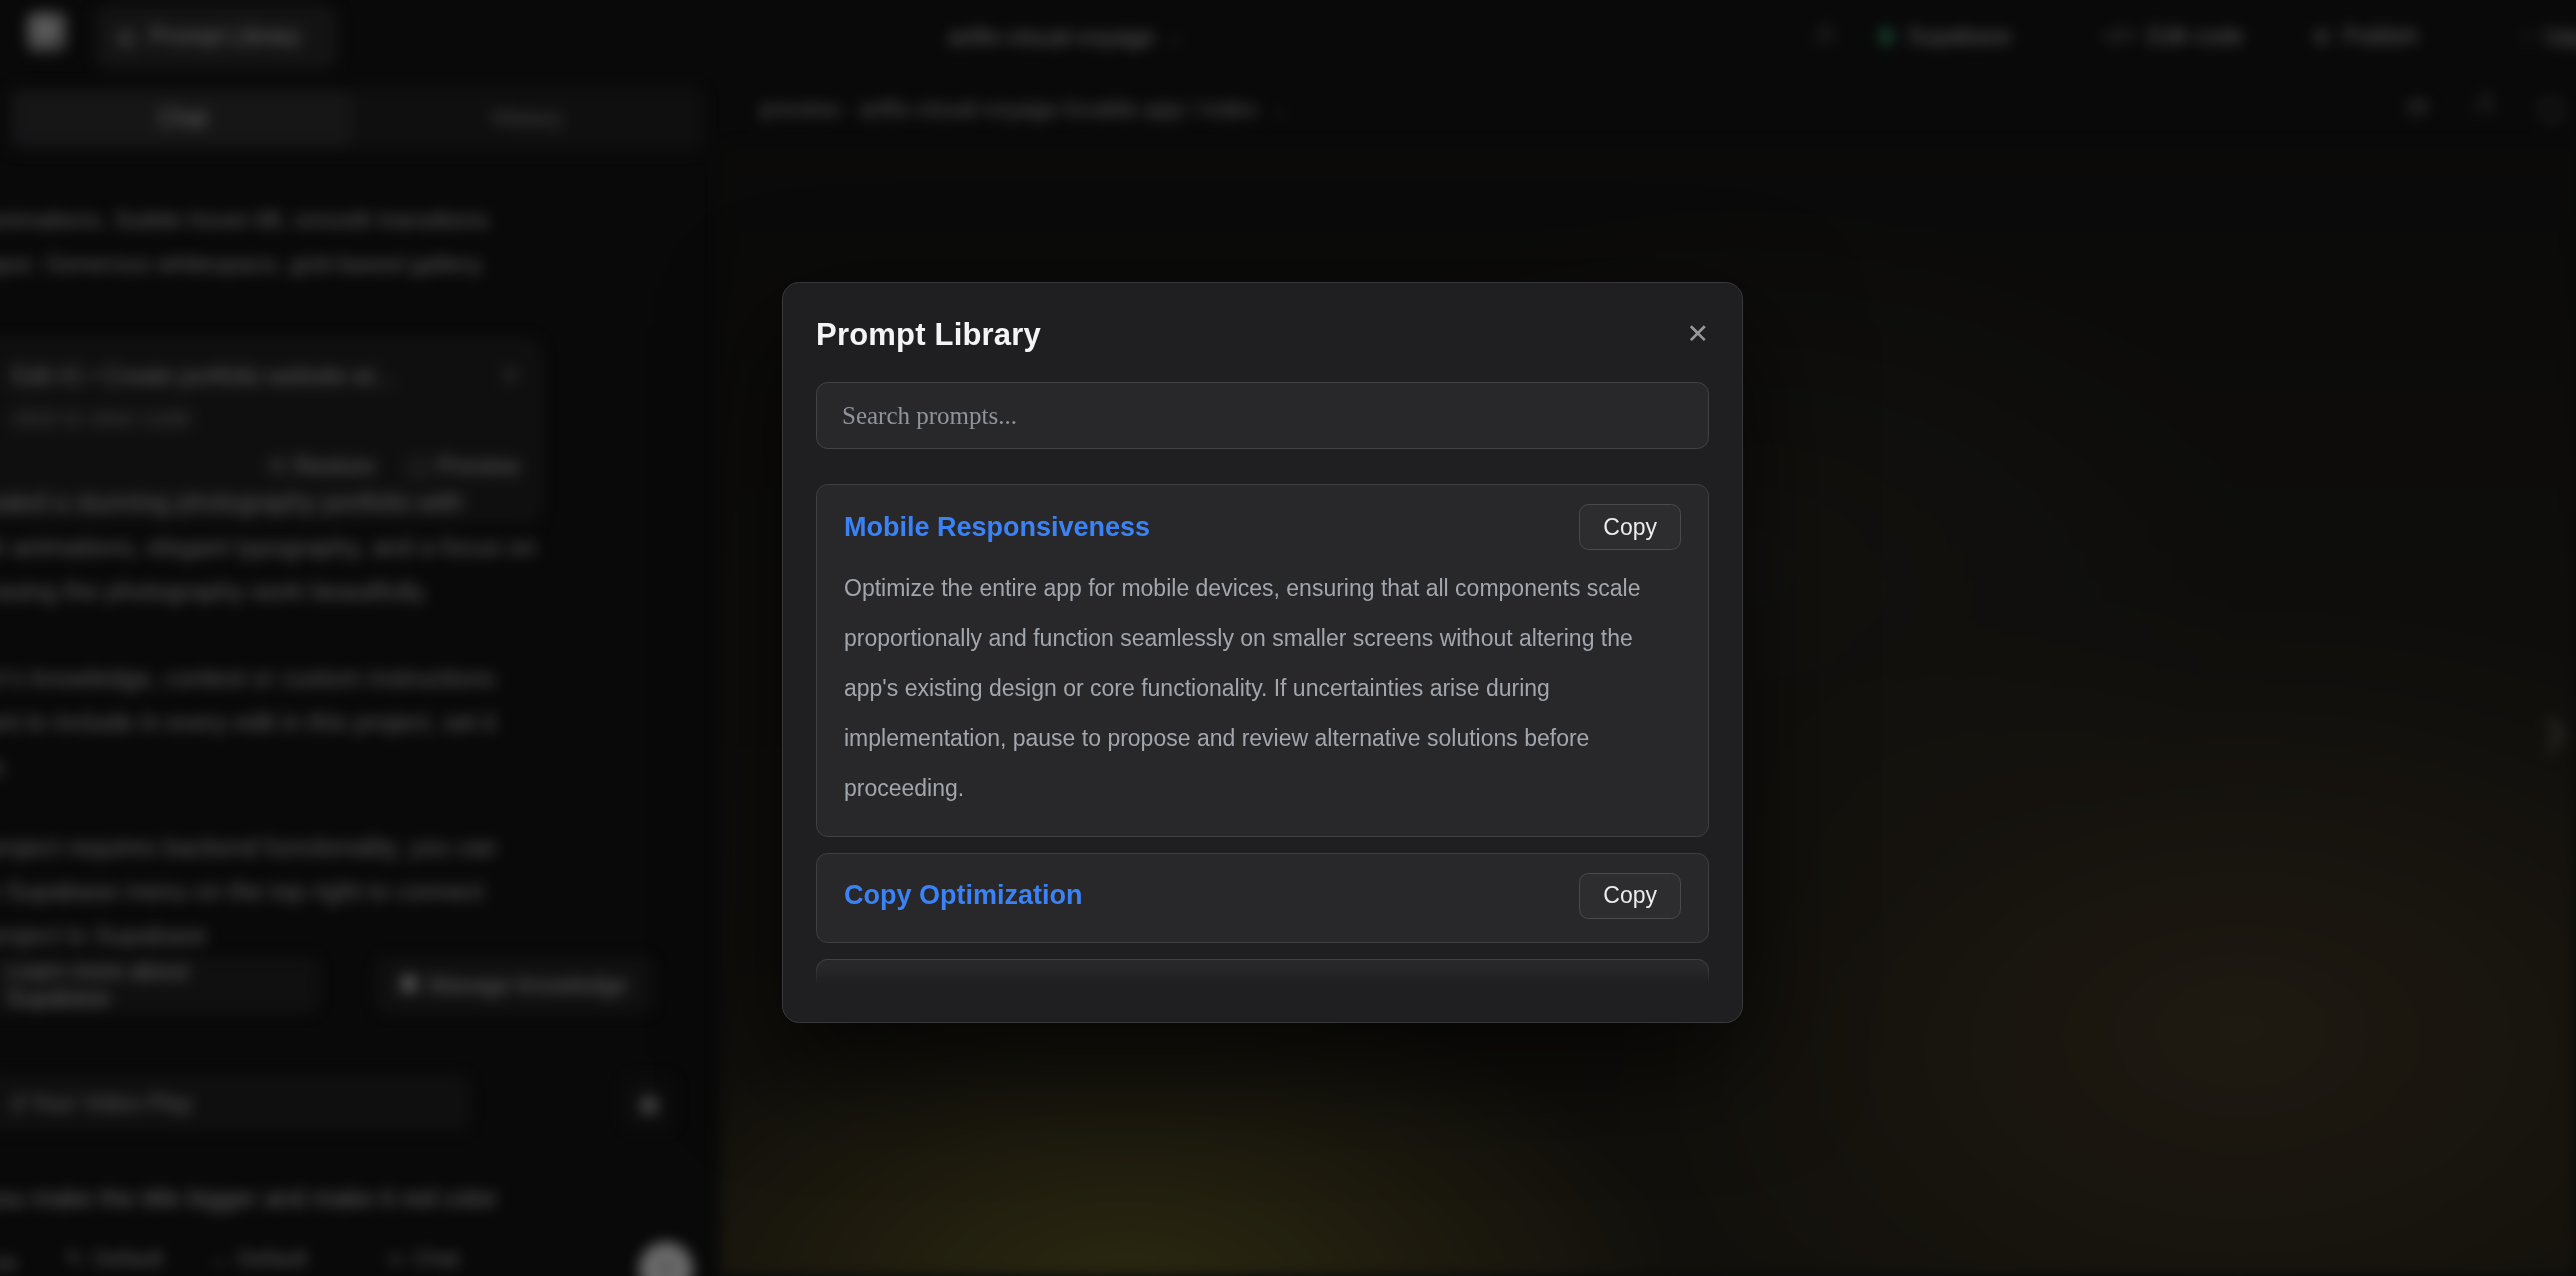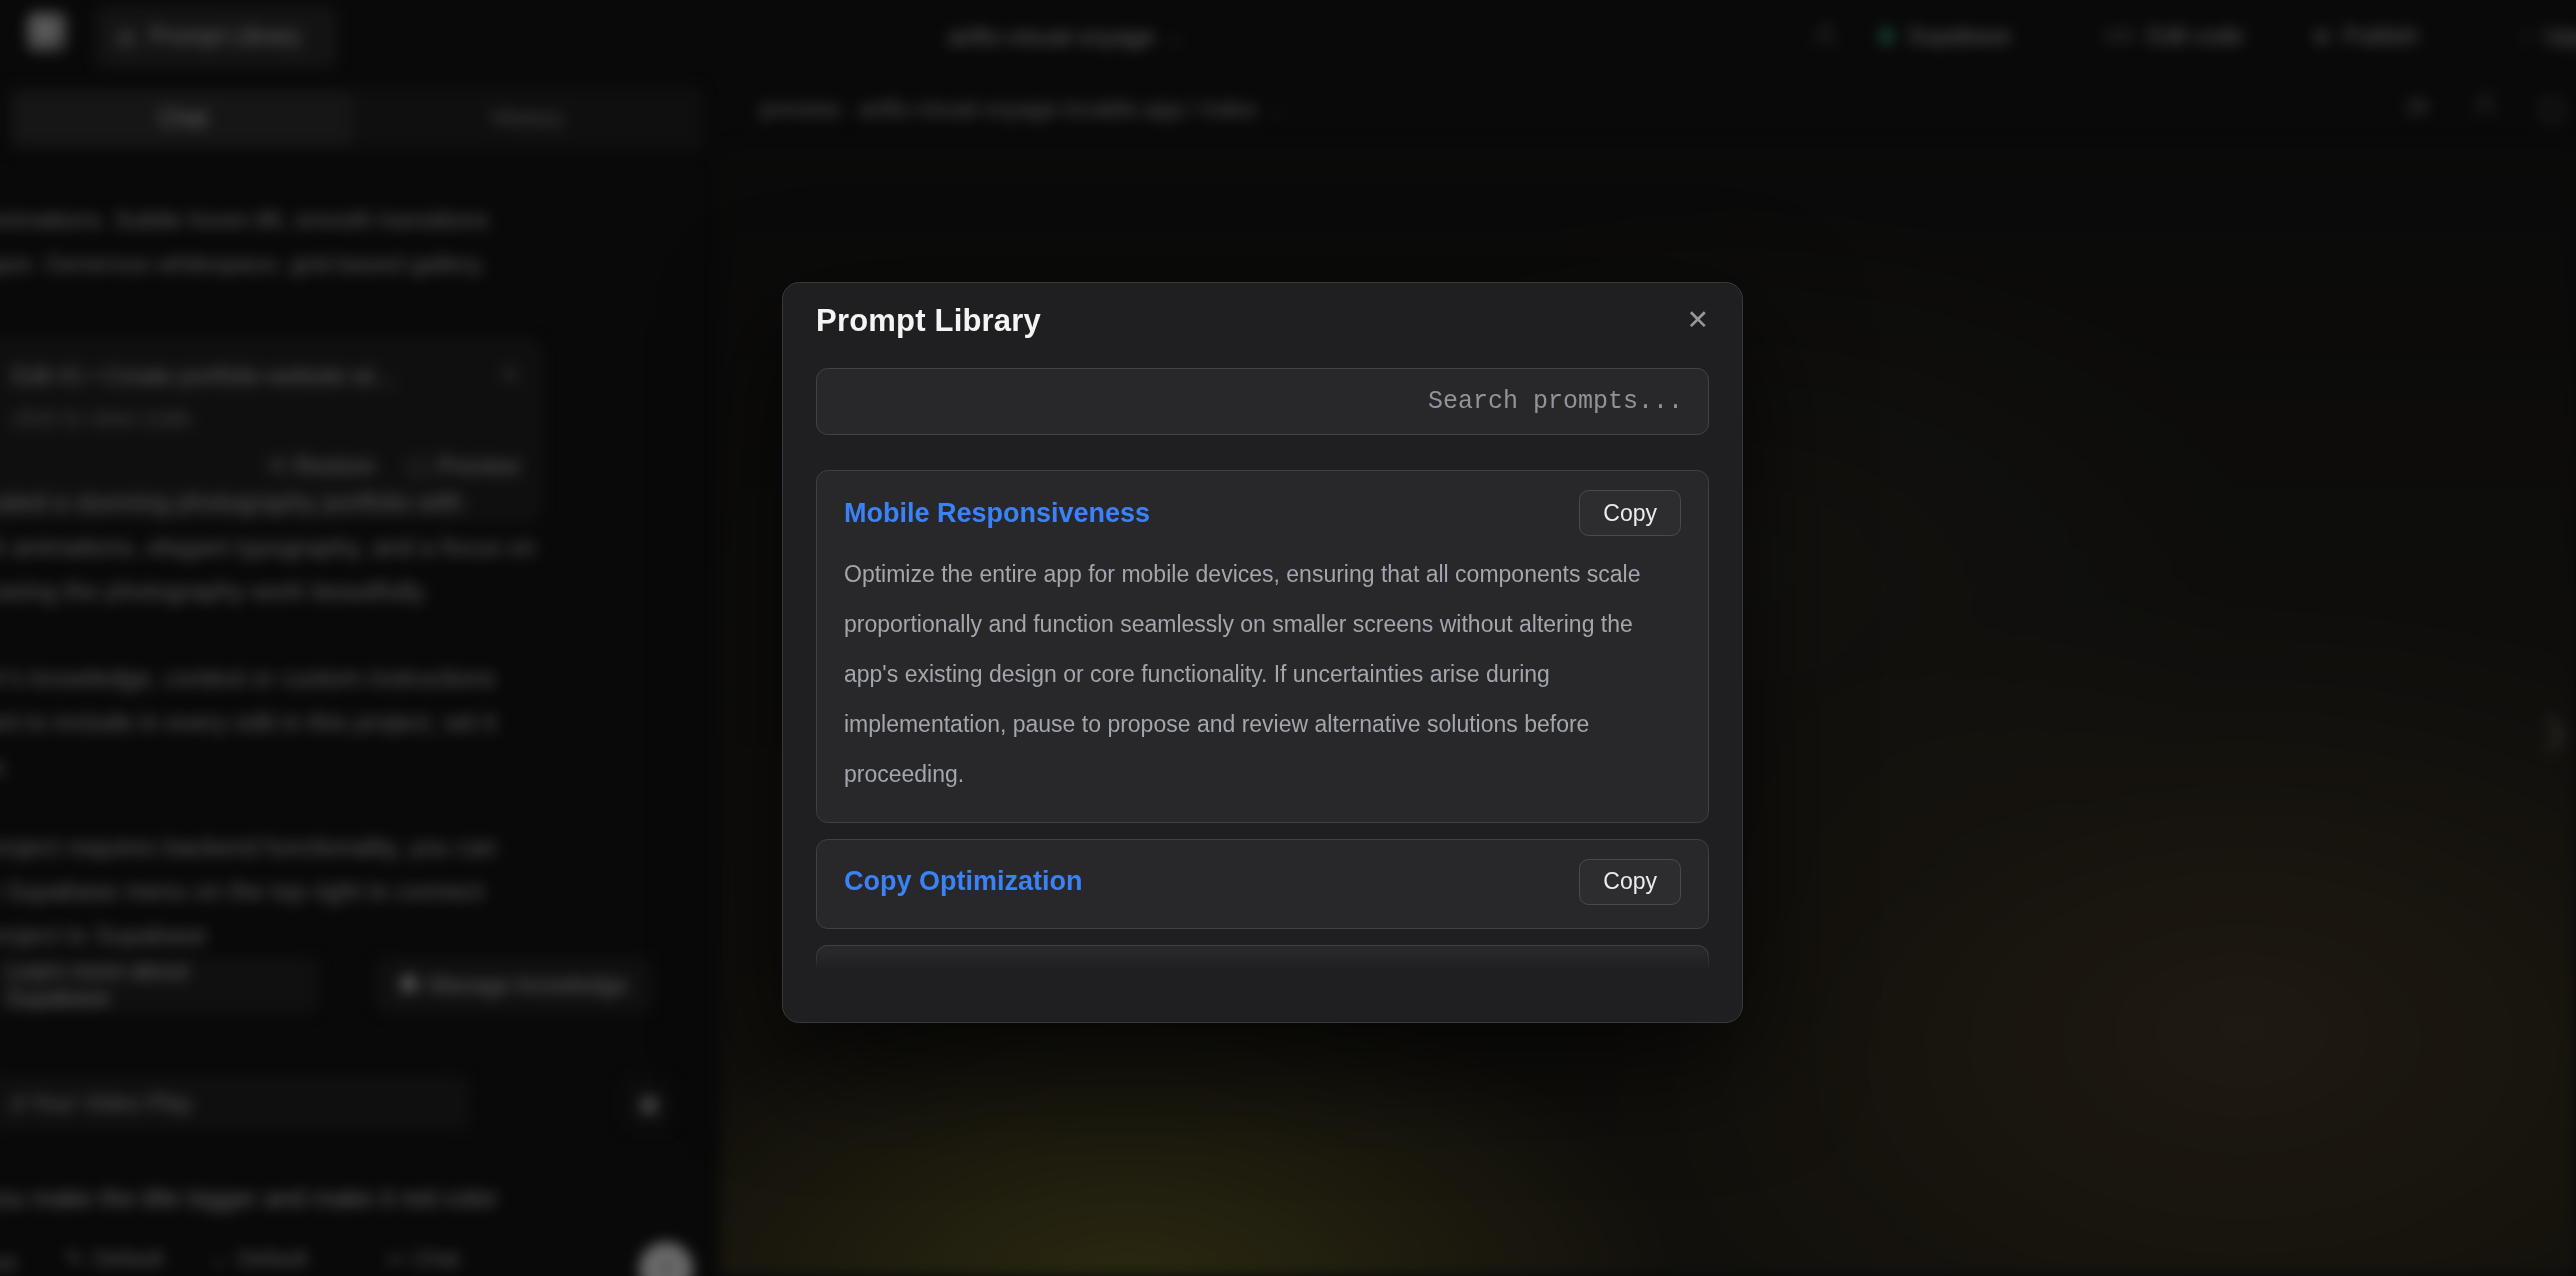--- a/index.html
+++ b/index.html
@@ -76,28 +76,28 @@
           radial-gradient(1059px 674px at 82% 78%, rgba(94,74,42,.5), transparent 65%),
           radial-gradient(732px 501px at 55% 36%, rgba(82,76,56,.22), transparent 70%),
           linear-gradient(180deg,#0e0d0b 0%,#161410 40%,#1e1a10 100%);}
   .edge-chev{position:absolute;left:2541px;top:712px;color:rgba(235,235,235,.32);font-size:33px;}
 
   
   .dim{position:absolute;inset:0;background:rgba(8,8,9,.58);}
 
   
   .modal{position:absolute;left:782px;top:282px;width:961px;height:741px;background:#1f1f21;
-        border:1px solid #39393c;border-radius:17.3px;box-sizing:border-box;padding:20px 33px;
+        border:1px solid #39393c;border-radius:17.3px;box-sizing:border-box;padding:34px 33px;
         box-shadow:0 39px 116px rgba(0,0,0,.7);}
   .m-head{display:flex;align-items:flex-start;justify-content:space-between;}
   .m-title{color:#f4f4f5;font-size:31px;font-weight:600;letter-spacing:0.2px;}
   .m-close{color:#98989c;font-size:27px;line-height:27px;margin-top:3.9px;cursor:default;}
   .m-search{margin-top:29px;width:100%;height:67px;background:#28282b;border:1px solid #434347;
         border-radius:11.6px;box-sizing:border-box;padding:0 25px;font-size:25px;color:#e4e4e6;
-        font-family:Liberation Mono, monospace;outline:none;text-align:right;}
+        font-family:Liberation Serif, serif;outline:none;}
   .m-search::placeholder{color:#8f949b;}
   .m-list{margin-top:35px;display:flex;flex-direction:column;gap:15.4px;position:relative;}
   .p-card{background:#28282b;border:1px solid #404044;border-radius:11.6px;padding:19px 27px 23px 27px;}
   .p-row{display:flex;align-items:center;justify-content:space-between;}
   .p-title{color:#3b82f6;font-size:27px;font-weight:600;}
   .copy-btn{border:1px solid #4a4a4e;background:#2d2d30;border-radius:9.6px;color:#ececee;
         font-size:23px;padding:8.7px 23px;font-family:inherit;}
   .p-desc{margin-top:13px;color:#a2a6ad;font-size:23px;line-height:50px;}
   .p-stub{height:23px;background:#28282b;border:1px solid #404044;border-bottom:none;
         border-radius:11.6px 11.6px 0 0;}

